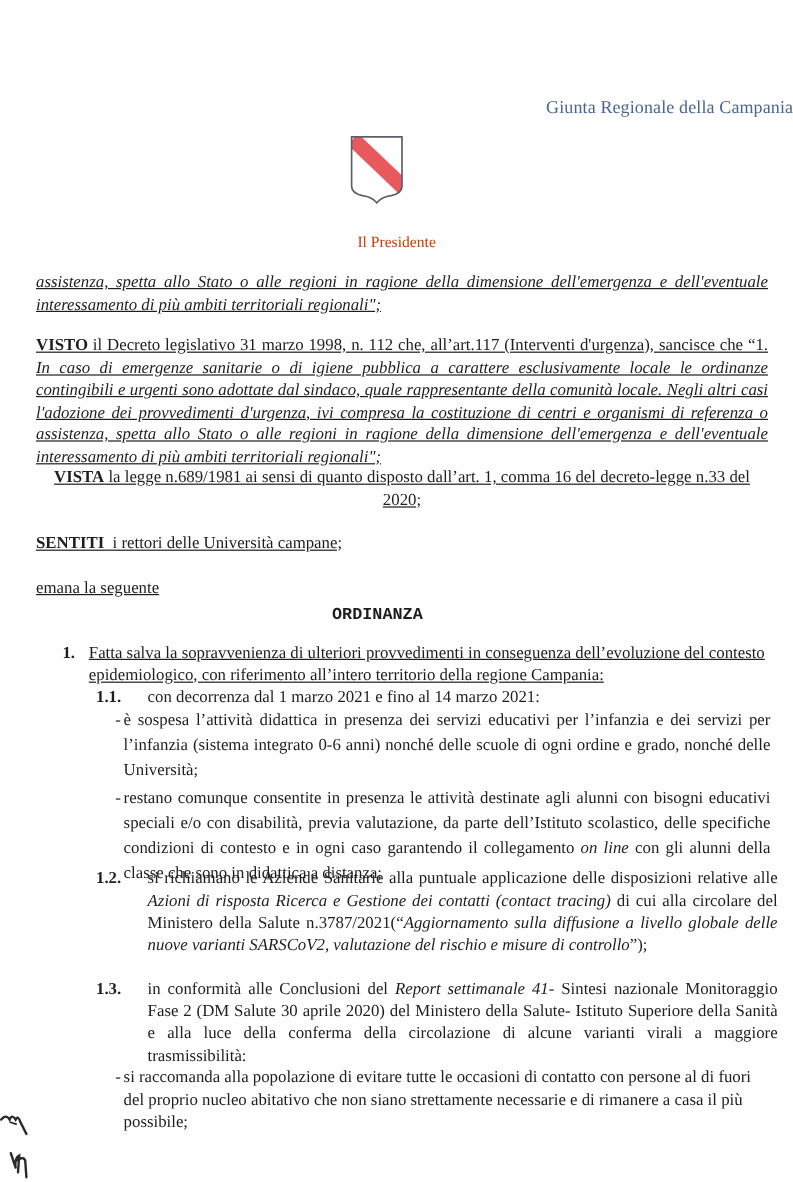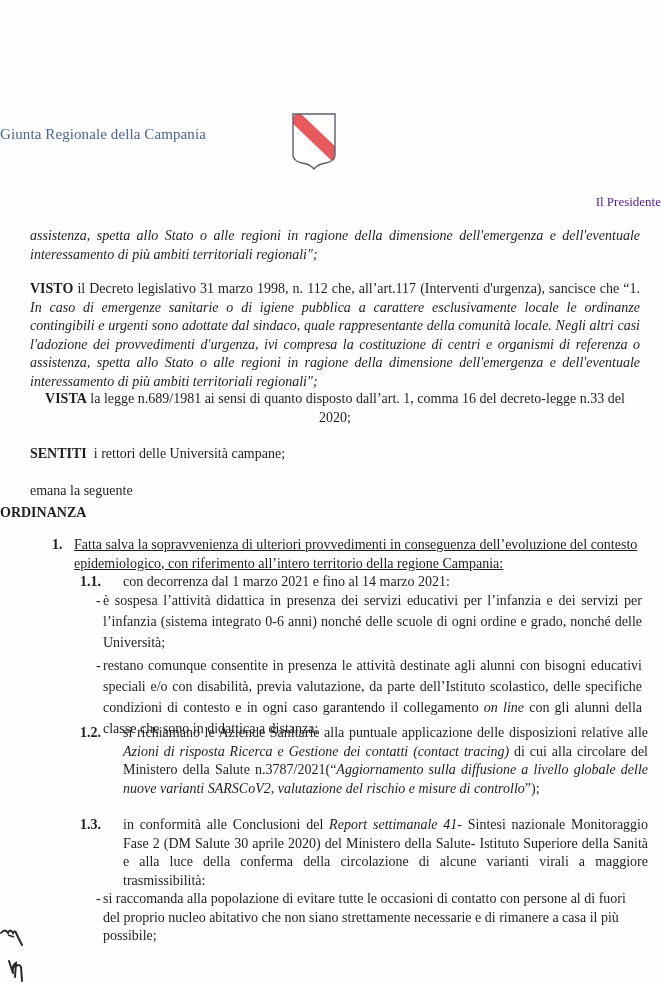--- a/index.html
+++ b/index.html
@@ -1,35 +1,35 @@
 <!DOCTYPE html>
 <html><head>
 <meta charset="utf-8">
 <style>
   html, body { margin: 0; padding: 0; background: #fefefe; }
   body {
     width: 661px; height: 985px; position: relative; overflow: hidden;
     font-family: "Liberation Serif", serif; color: #1e1e1e;
   }
-  .doc-header { position: absolute; left: 0; top: 82px; width: 661px; text-align: left; margin-top: 44px; }
+  .doc-header { position: absolute; left: 0; top: 82px; width: 661px; text-align: right; }
   .header-title { font-size: 15px; color: #4a6690; letter-spacing: 0.1px; }
   .crest { position: absolute; left: 290px; top: 111px; width: 48px; height: 62px; }
-  .president { position: absolute; left: 0; top: 194px; width: 661px; text-align: right; font-size: 13px; color: #4c1d95; }
+  .president { position: absolute; left: 0; top: 194px; width: 661px; text-align: center; font-size: 13px; color: #c2410c; }
 
   .body-text { position: absolute; left: 30px; width: 610px; font-size: 14px; line-height: 18.5px; text-align: justify; }
-  .p { margin: 0; }
+  .p { margin: 0; text-decoration: underline; }
   .it { font-style: italic; }
   b { font-weight: bold; }
 
   #p-continuation { top: 227px; }
   #p-visto { top: 280px; }
   #p-vista { top: 390px; }
   #p-sentiti { top: 445px; }
   #p-emana { top: 482px; }
-  .ordinanza-title { position: absolute; left: 0; top: 505px; width: 629px; font-weight: bold; font-size: 14px; }
+  .ordinanza-title { position: absolute; left: 0; top: 505px; width: 629px; text-align: center; font-weight: bold; font-size: 14px; font-family: Liberation Mono, monospace; }
 
   .lvl1 { position: absolute; left: 52px; width: 590px; font-size: 14px; line-height: 18.5px; }
   .lvl1 .num { position: absolute; left: 0; top: 0; font-weight: bold; }
   .lvl1 .txt { margin-left: 22px; text-align: justify; text-decoration: underline; }
   .lvl2 { position: absolute; left: 80px; width: 568px; font-size: 14px; line-height: 18.5px; }
   .lvl2 .num { position: absolute; left: 0; top: 0; font-weight: bold; }
   .lvl2 .txt { margin-left: 43px; text-align: justify; }
   .dash { position: absolute; left: 96px; width: 546px; font-size: 14px; line-height: 21px; }
   .dash .num { position: absolute; left: 0; top: 0; }
   .dash .txt { margin-left: 7px; text-align: justify; }

